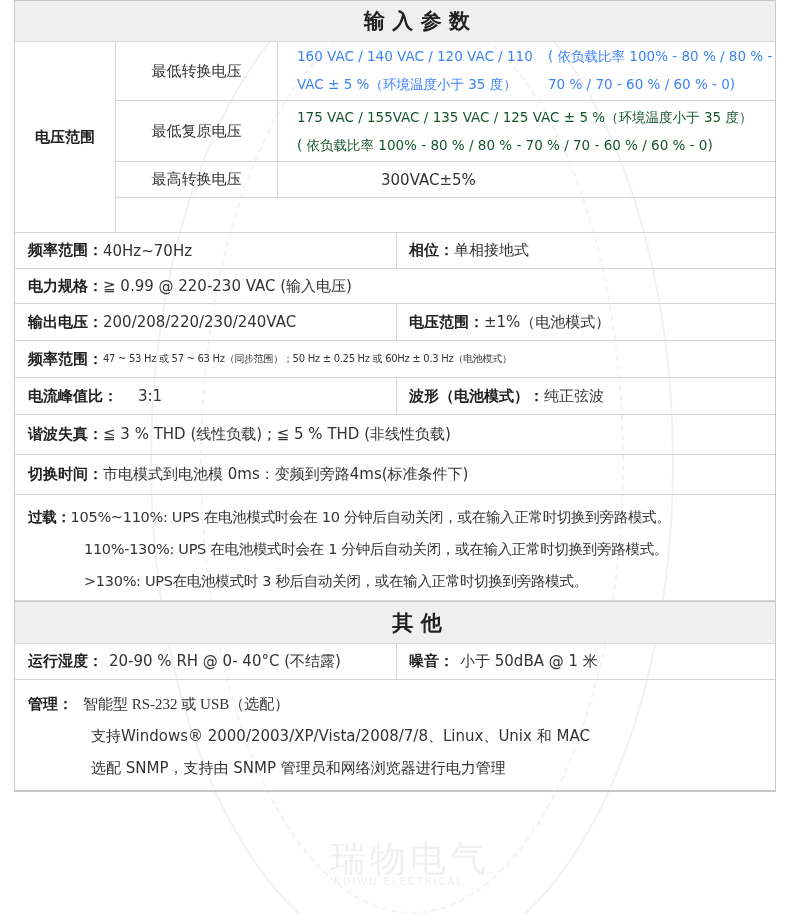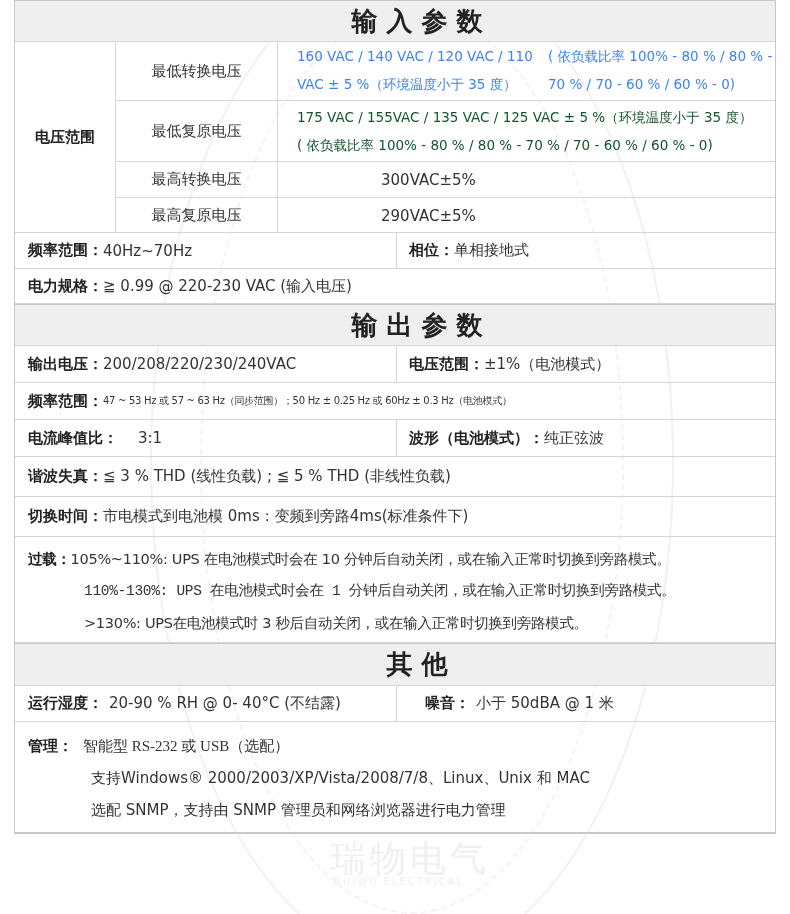--- a/index.html
+++ b/index.html
@@ -4,21 +4,21 @@
 <style>
   html, body { margin:0; padding:0; background:#ffffff; }
   body { width:790px; height:914px; position:relative; overflow:hidden;
          font-family:"DejaVu Sans","Liberation Sans",sans-serif; color:#333333; }
   .wm { position:absolute; left:150px; top:-40px; width:520px; height:1000px; border:2px solid #f1f1f1; border-radius:50%; pointer-events:none; }
   .wm2 { position:absolute; left:200px; top:10px; width:420px; height:900px; border:2px dashed #f3f3f3; border-radius:50%; pointer-events:none; }
   .wmtext { position:absolute; left:330px; top:835px; font-size:36px; color:#f0f0f0; letter-spacing:4px; }
   .wmsub { position:absolute; left:334px; top:876px; font-size:10px; color:#eeeeee; letter-spacing:2px; }
   .tbl { position:absolute; left:14px; top:0; width:760px; border:1px solid #c8c8c8; border-top:none; }
   .row { position:relative; border-bottom:1px solid #d6d6d6; box-sizing:border-box; }
-  .hdr { background:#efefef; text-align:center; font-weight:bold; font-size:26px; color:#222; display:flex; align-items:center; justify-content:center; border-top:1px solid #c8c8c8;padding-left:44px; }
+  .hdr { background:#efefef; text-align:center; font-weight:bold; font-size:21px; color:#222; display:flex; align-items:center; justify-content:center; border-top:1px solid #c8c8c8;padding-left:44px; }
   .lbl { font-weight:bold; color:#222; }
   .cell { position:absolute; top:0; bottom:0; display:flex; align-items:center; box-sizing:border-box; font-size:15px; }
   .vsep { border-left:1px solid #d6d6d6; }
   .small { font-size:13.5px; line-height:28px; }
   .line { display:block; }
 </style>
 </head>
 <body>
 
 <div class="wm"></div>
@@ -46,24 +46,20 @@
         <div class="cell" style="left:0;width:161px;justify-content:center;">最低复原电压</div>
         <div class="cell vsep small" style="left:161px;right:0;flex-direction:column;align-items:flex-start;justify-content:center;padding-left:19px;color:#14532d;">
           <span class="line">175 VAC / 155VAC / 135 VAC / 125 VAC ± 5 %（环境温度小于 35 度）</span>
           <span class="line">( 依负载比率 100% - 80 % / 80 % - 70 % / 70 - 60 % / 60 % - 0)</span>
         </div>
       </div>
       <div style="position:relative;height:36px;border-bottom:1px solid #d6d6d6;box-sizing:border-box;">
         <div class="cell" style="left:0;width:161px;justify-content:center;">最高转换电压</div>
         <div class="cell vsep" style="left:161px;right:0;padding-left:103px;">300VAC±5%</div>
       </div>
-      <div style="position:relative;height:35px;">
-        <div class="cell" style="left:0;width:161px;justify-content:center;">最高复原电压</div>
-        <div class="cell vsep" style="left:161px;right:0;padding-left:103px;">290VAC±5%</div>
-      </div>
     </div>
   </div>
 
   <div class="row" style="height:36px;">
     <div class="cell" style="left:0;width:381px;padding-left:13px;">
       <span class="lbl">频率范围：</span>
       <span>40Hz~70Hz</span>
     </div>
     <div class="cell vsep" style="left:381px;right:0;padding-left:12px;">
       <span class="lbl">相位：</span>
@@ -71,23 +67,20 @@
     </div>
   </div>
 
   <div class="row" style="height:35px;">
     <div class="cell" style="left:0;right:0;padding-left:13px;">
       <span class="lbl">电力规格：</span>
       <span>≧ 0.99 @ 220-230 VAC (输入电压)</span>
     </div>
   </div>
 
-  <div class="row hdr" style="height:42px;">
-    <span>输 出 参 数</span>
-  </div>
 
   <div class="row" style="height:37px;">
     <div class="cell" style="left:0;width:381px;padding-left:13px;">
       <span class="lbl">输出电压：</span>
       <span>200/208/220/230/240VAC</span>
     </div>
     <div class="cell vsep" style="left:381px;right:0;padding-left:12px;">
       <span class="lbl">电压范围：</span>
       <span>±1%（电池模式）</span>
     </div>
@@ -121,35 +114,35 @@
   <div class="row" style="height:40px;">
     <div class="cell" style="left:0;right:0;padding-left:13px;">
       <span class="lbl">切换时间：</span>
       <span>市电模式到电池模 0ms：变频到旁路4ms(标准条件下)</span>
     </div>
   </div>
 
   <div class="row" style="height:106px;">
     <div style="position:absolute;left:13px;top:6px;right:0;font-size:14.5px;line-height:32px;white-space:nowrap;letter-spacing:-0.3px;">
       <div><span class="lbl">过载：</span><span>105%~110%: UPS 在电池模式时会在 10 分钟后自动关闭，或在输入正常时切换到旁路模式。</span></div>
-      <div style="padding-left:56px;font-family:Liberation Mono, monospace;">110%-130%: UPS 在电池模式时会在 1 分钟后自动关闭，或在输入正常时切换到旁路模式。</div>
+      <div style="padding-left:56px;">110%-130%: UPS 在电池模式时会在 1 分钟后自动关闭，或在输入正常时切换到旁路模式。</div>
       <div style="padding-left:56px;">&gt;130%: UPS在电池模式时 3 秒后自动关闭，或在输入正常时切换到旁路模式。</div>
     </div>
   </div>
 
   <div class="row hdr" style="height:43px;">
     <span>其 他</span>
   </div>
 
   <div class="row" style="height:36px;">
     <div class="cell" style="left:0;width:381px;padding-left:13px;">
       <span class="lbl">运行湿度：</span>
       <span style="padding-left:6px;">20-90 % RH @ 0- 40°C (不结露)</span>
     </div>
-    <div class="cell vsep" style="left:381px;right:0;padding-left:28px;">
+    <div class="cell vsep" style="left:381px;right:0;padding-left:12px;">
       <span class="lbl">噪音：</span>
       <span style="padding-left:6px;">小于 50dBA @ 1 米</span>
     </div>
   </div>
 
   <div class="row" style="height:111px;border-bottom:1px solid #c8c8c8;">
     <div style="position:absolute;left:13px;top:8px;right:0;font-size:15px;line-height:32px;white-space:nowrap;">
       <div><span class="lbl">管理：</span><span style="padding-left:10px;font-family:Liberation Serif, serif;">智能型 RS-232 或 USB（选配）</span></div>
       <div style="padding-left:63px;">支持Windows® 2000/2003/XP/Vista/2008/7/8、Linux、Unix 和 MAC</div>
       <div style="padding-left:63px;">选配 SNMP，支持由 SNMP 管理员和网络浏览器进行电力管理</div>

